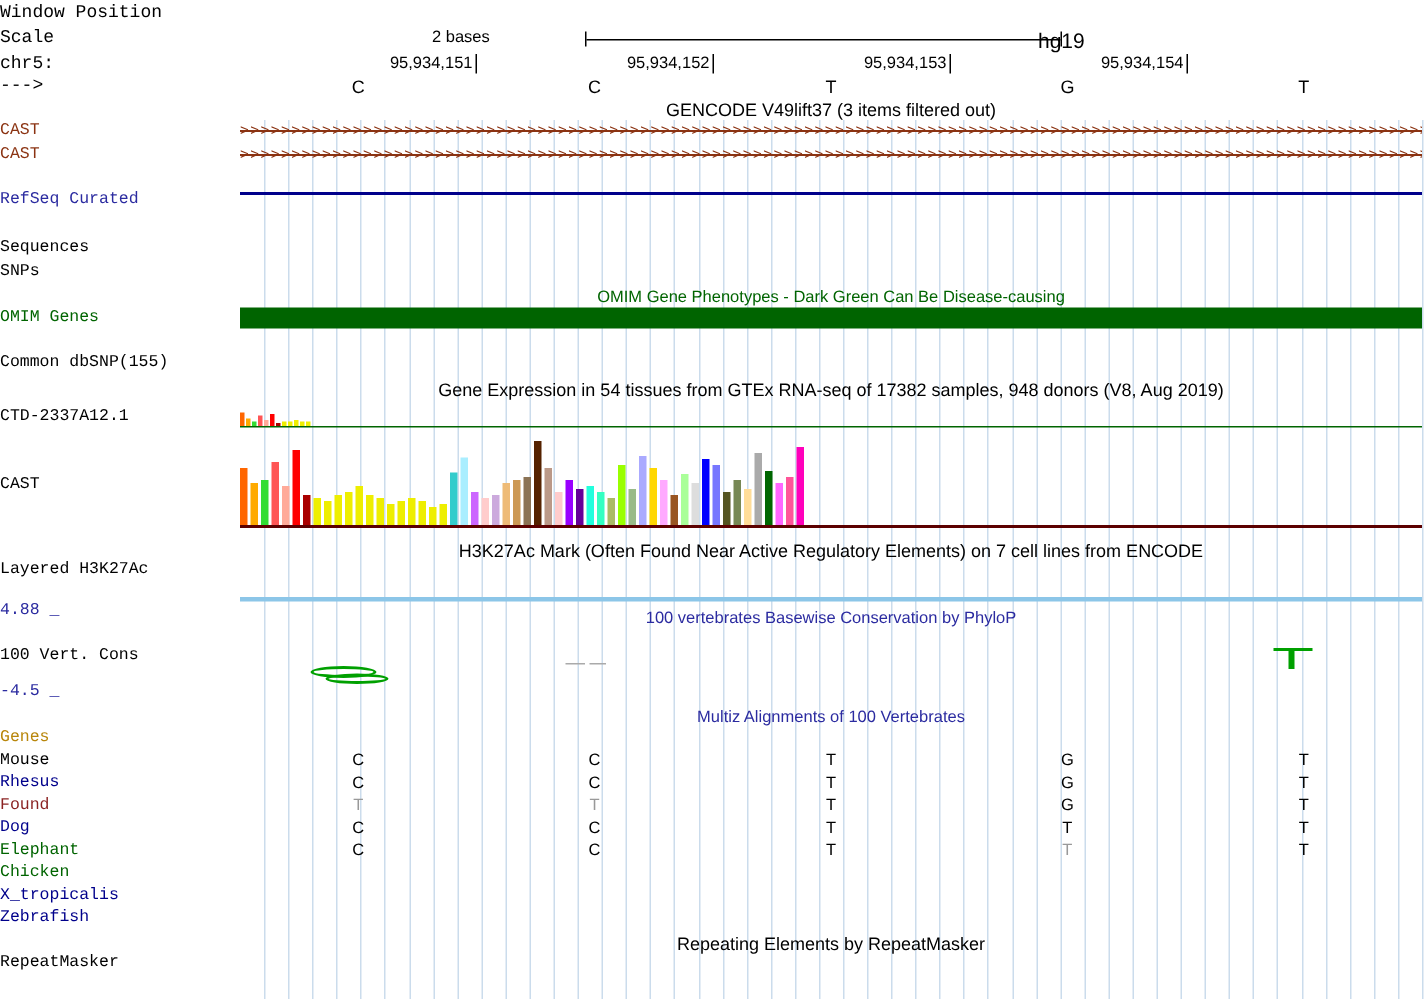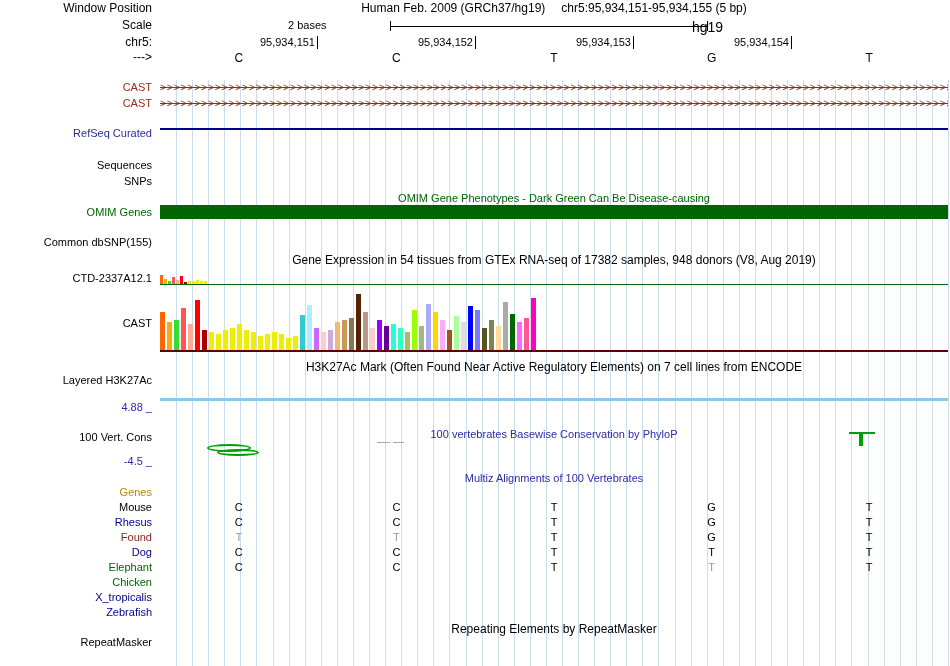--- a/index.html
+++ b/index.html
@@ -3,22 +3,22 @@
 <meta charset="utf-8">
 <style>
   * { margin:0; padding:0; box-sizing:border-box; }
   html,body { background:#fff; font-family:"Liberation Sans", sans-serif; }
   #browser { position:relative; width:950px; height:666px; background:#fff; overflow:hidden; }
 
   #gridlines { position:absolute; inset:0; z-index:0; }
   .gridline { position:absolute; top:80px; bottom:0; width:1px; background:#cbdcec; }
 
   .abs { position:absolute; }
-  .side-label { position:absolute; left:0; width:152px; text-align:right; font-size:11px;
-                height:13px; line-height:13px; color:#000; white-space:nowrap; z-index:2; }
+  .side-label { position:absolute; left:0; width:152px; text-align:left; font-size:11px;
+                height:13px; line-height:13px; color:#000; white-space:nowrap; z-index:2;font-family:Liberation Mono, monospace; }
   .title { position:absolute; left:160px; width:788px; text-align:center; z-index:2; color:#000; white-space:nowrap; }
   .t10 { font-size:10px; } .t11 { font-size:11px; } .t12 { font-size:12px; }
   .blue { color:#2B2BA0; } .green { color:#006400; } .maroon { color:#8B3312; }
   .gap-left { margin-left:16px; }
 
   .coord { position:absolute; top:36px; width:110px; height:13px; line-height:13px; text-align:right;
            font-size:11px; border-right:1px solid #000; padding-right:2px; z-index:2; }
 
   .seq-base { position:absolute; top:51px; width:40px; text-align:center; font-size:12px; z-index:2; }
   .align-base { position:absolute; width:40px; text-align:center; font-size:11px; height:13px; line-height:13px; z-index:2; }
@@ -88,23 +88,20 @@
       <div class="gridline" style="left: 851.44px;"></div>
       <div class="gridline" style="left: 867.52px;"></div>
       <div class="gridline" style="left: 883.6px;"></div>
       <div class="gridline" style="left: 899.68px;"></div>
       <div class="gridline" style="left: 915.76px;"></div>
       <div class="gridline" style="left: 931.84px;"></div>
       <div class="gridline" style="left: 947.92px;"></div>
     </div>
 
   <div class="side-label t12" style="top:2px;font-size:12px">Window Position</div>
-  <div class="title t12" style="top:1px">
-    <span>Human Feb. 2009 (GRCh37/hg19)</span><span class="gap-left">chr5:95,934,151-95,934,155 (5 bp)</span>
-  </div>
 
   <div class="side-label" style="top:19px;font-size:12px">Scale</div>
   <div class="abs" style="left:288px;top:19px;width:100px;text-align:left;font-size:11px;z-index:2">2 bases</div>
   <div class="abs" style="left:390px;top:21px;width:318px;height:10px;border-left:1px solid #000;border-right:1px solid #000;z-index:2">
     <div style="position:absolute;top:5px;left:0;right:0;height:1px;background:#000"></div>
   </div>
   <div class="abs" style="left:692px;top:19px;font-size:14px;z-index:2">hg19</div>
 
   <div class="side-label" style="top:36px;font-size:12px">chr5:</div>
   <div class="coord" style="left:208px"><span>95,934,151</span></div>
@@ -114,20 +111,21 @@
 
   <div class="side-label" style="top:51px;font-size:12px">---&gt;</div>
   <div id="base-row">
       <div class="seq-base" style="left: 218.8px;">C</div>
       <div class="seq-base" style="left: 376.4px;">C</div>
       <div class="seq-base" style="left: 534px;">T</div>
       <div class="seq-base" style="left: 691.6px;">G</div>
       <div class="seq-base" style="left: 849.2px;">T</div>
     </div>
 
+  <div class="title t12" style="top:66px">GENCODE V49lift37 (3 items filtered out)</div>
   <div class="side-label maroon" style="top:81px">CAST</div>
   <div class="side-label maroon" style="top:97px">CAST</div>
   <div class="transcript-arrows" style="top:81px">&gt;&gt;&gt;&gt;&gt;&gt;&gt;&gt;&gt;&gt;&gt;&gt;&gt;&gt;&gt;&gt;&gt;&gt;&gt;&gt;&gt;&gt;&gt;&gt;&gt;&gt;&gt;&gt;&gt;&gt;&gt;&gt;&gt;&gt;&gt;&gt;&gt;&gt;&gt;&gt;&gt;&gt;&gt;&gt;&gt;&gt;&gt;&gt;&gt;&gt;&gt;&gt;&gt;&gt;&gt;&gt;&gt;&gt;&gt;&gt;&gt;&gt;&gt;&gt;&gt;&gt;&gt;&gt;&gt;&gt;&gt;&gt;&gt;&gt;&gt;&gt;&gt;&gt;&gt;&gt;&gt;&gt;&gt;&gt;&gt;&gt;&gt;&gt;&gt;&gt;&gt;&gt;&gt;&gt;&gt;&gt;&gt;&gt;&gt;&gt;&gt;&gt;&gt;&gt;&gt;&gt;&gt;&gt;&gt;&gt;&gt;&gt;&gt;&gt;&gt;&gt;&gt;&gt;&gt;&gt;&gt;&gt;&gt;&gt;&gt;&gt;&gt;&gt;&gt;&gt;&gt;&gt;&gt;&gt;&gt;&gt;&gt;&gt;&gt;&gt;&gt;&gt;&gt;&gt;&gt;&gt;&gt;&gt;&gt;&gt;&gt;&gt;&gt;&gt;&gt;&gt;&gt;&gt;&gt;&gt;</div>
   <div class="transcript-arrows" style="top:97px">&gt;&gt;&gt;&gt;&gt;&gt;&gt;&gt;&gt;&gt;&gt;&gt;&gt;&gt;&gt;&gt;&gt;&gt;&gt;&gt;&gt;&gt;&gt;&gt;&gt;&gt;&gt;&gt;&gt;&gt;&gt;&gt;&gt;&gt;&gt;&gt;&gt;&gt;&gt;&gt;&gt;&gt;&gt;&gt;&gt;&gt;&gt;&gt;&gt;&gt;&gt;&gt;&gt;&gt;&gt;&gt;&gt;&gt;&gt;&gt;&gt;&gt;&gt;&gt;&gt;&gt;&gt;&gt;&gt;&gt;&gt;&gt;&gt;&gt;&gt;&gt;&gt;&gt;&gt;&gt;&gt;&gt;&gt;&gt;&gt;&gt;&gt;&gt;&gt;&gt;&gt;&gt;&gt;&gt;&gt;&gt;&gt;&gt;&gt;&gt;&gt;&gt;&gt;&gt;&gt;&gt;&gt;&gt;&gt;&gt;&gt;&gt;&gt;&gt;&gt;&gt;&gt;&gt;&gt;&gt;&gt;&gt;&gt;&gt;&gt;&gt;&gt;&gt;&gt;&gt;&gt;&gt;&gt;&gt;&gt;&gt;&gt;&gt;&gt;&gt;&gt;&gt;&gt;&gt;&gt;&gt;&gt;&gt;&gt;&gt;&gt;&gt;&gt;&gt;&gt;&gt;&gt;&gt;&gt;&gt;</div>
 
   <div class="hline" style="top:128px;height:2px;background:#00008B"></div>
   <div class="side-label blue" style="top:127px">RefSeq Curated</div>
 
   <div class="side-label" style="top:159px">Sequences</div>
   <div class="side-label" style="top:175px">SNPs</div>
@@ -213,21 +211,21 @@
       <div class="bar" style="height: 32px; background: rgb(255, 85, 153);"></div>
       <div class="bar" style="height: 52px; background: rgb(255, 0, 187);"></div>
     </div>
   <div class="hline" style="top:350px;height:2px;background:#5C0000"></div>
 
   <div class="title t12" style="top:360px">H3K27Ac Mark (Often Found Near Active Regulatory Elements) on 7 cell lines from ENCODE</div>
   <div class="side-label" style="top:374px">Layered H3K27Ac</div>
   <div class="hline" style="top:398px;height:3px;background:#8CC6E8"></div>
 
   <div class="side-label blue" style="top:401px">4.88 _</div>
-  <div class="title t11 blue" style="top:428px">100 vertebrates Basewise Conservation by PhyloP</div>
+  <div class="title t11 blue" style="top:406px">100 vertebrates Basewise Conservation by PhyloP</div>
   <div class="side-label" style="top:431px">100 Vert. Cons</div>
   <div class="ellipse" style="left:207px;top:444px;width:44px;height:8px"></div>
   <div class="ellipse" style="left:217px;top:449px;width:42px;height:7px"></div>
   <div class="abs" style="left:377px;top:442px;width:13px;height:1px;background:#AAAAAA;z-index:1"></div>
   <div class="abs" style="left:393px;top:442px;width:11px;height:1px;background:#AAAAAA;z-index:1"></div>
   <div class="abs" style="left:849px;top:432px;width:26px;height:2px;background:#00A000;z-index:1"></div>
   <div class="abs" style="left:859px;top:432px;width:4px;height:14px;background:#00A000;z-index:1"></div>
   <div class="side-label blue" style="top:455px">-4.5 _</div>
 
   <div class="title t11 blue" style="top:472px">Multiz Alignments of 100 Vertebrates</div>

